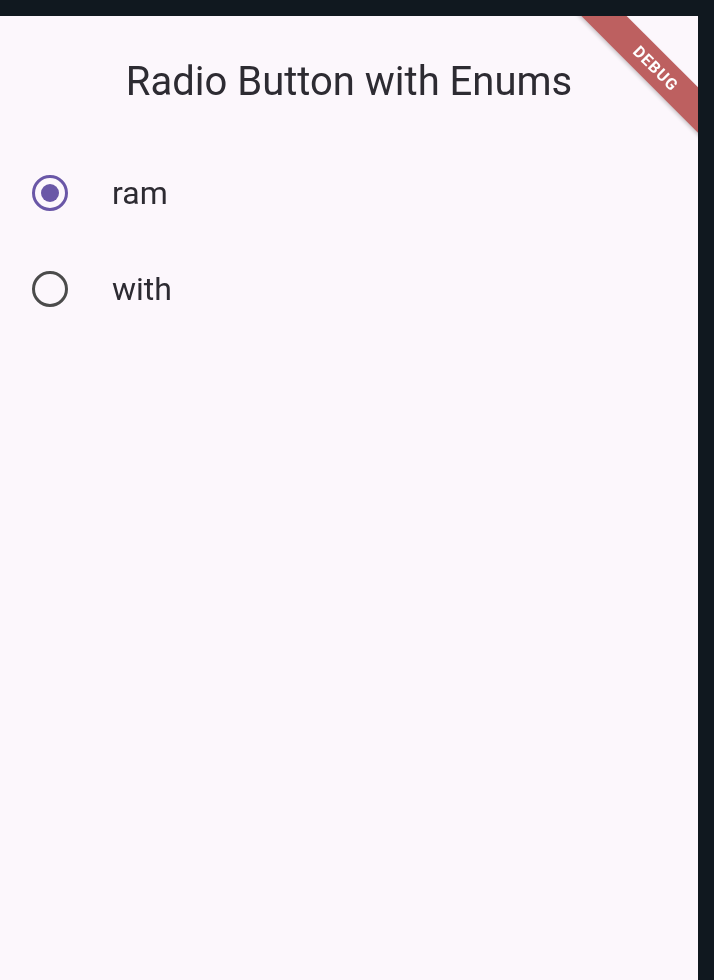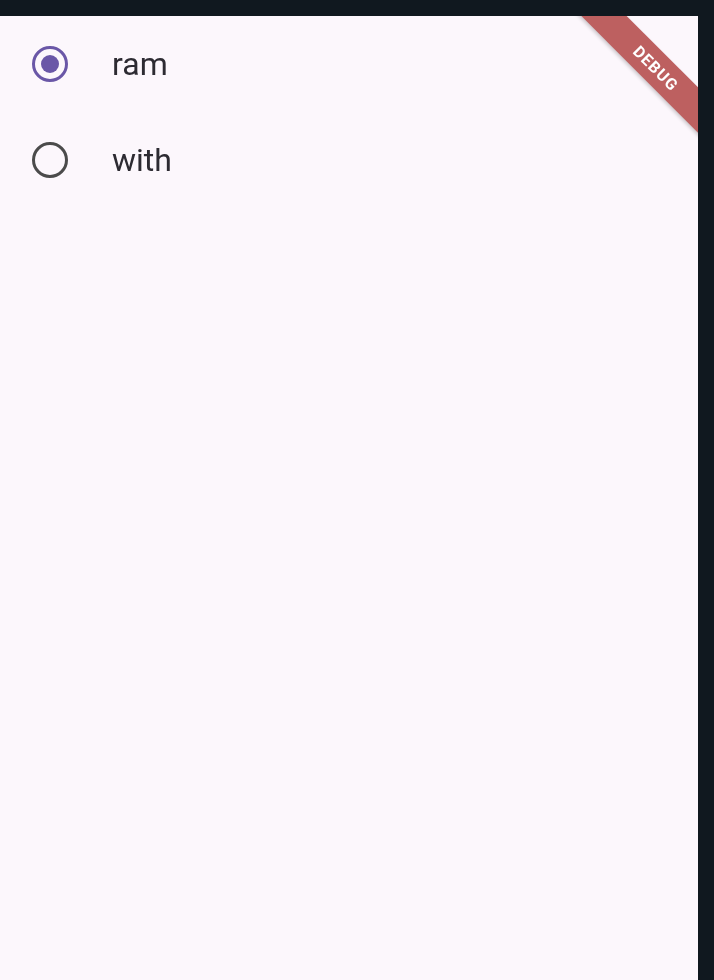--- a/index.html
+++ b/index.html
@@ -90,20 +90,21 @@
       margin-left: 44px;
       font-size: 32px;
       color: #2d2b32;
       font-weight: 400;
     }
   </style>
 </head>
 <body>
 
 <div class="content-area">
+  <h1 class="page-title">Radio Button with Enums</h1>
 
   <div class="radio-list">
     <div class="radio-row">
       <div class="radio-control selected"></div>
       <span class="radio-label">ram</span>
     </div>
     <div class="radio-row">
       <div class="radio-control unselected"></div>
       <span class="radio-label">with</span>
     </div>

